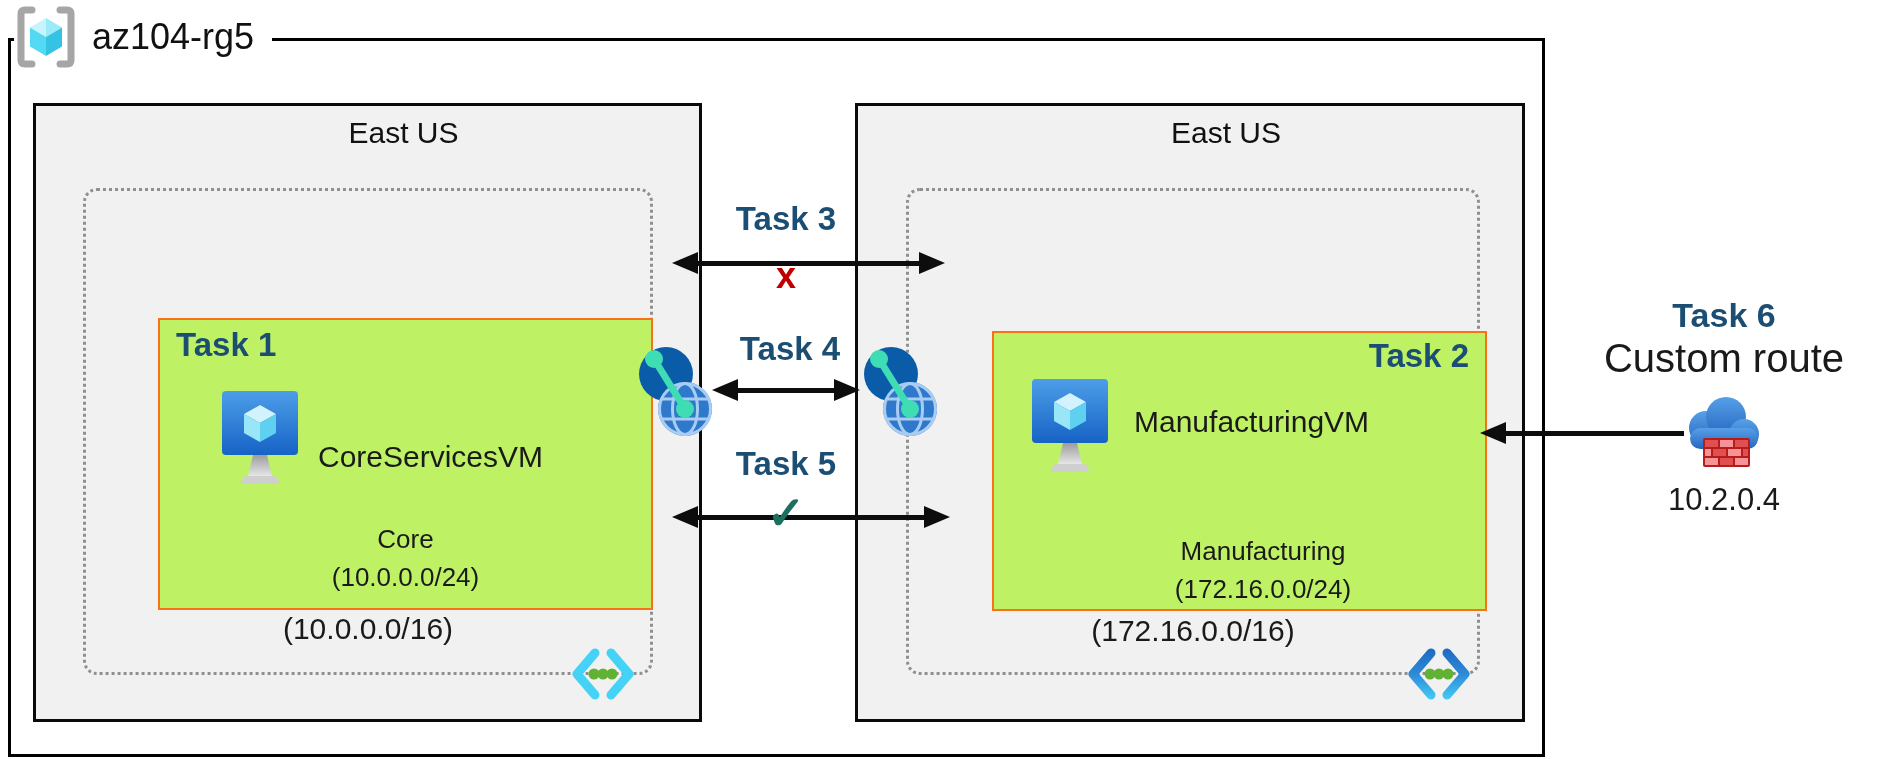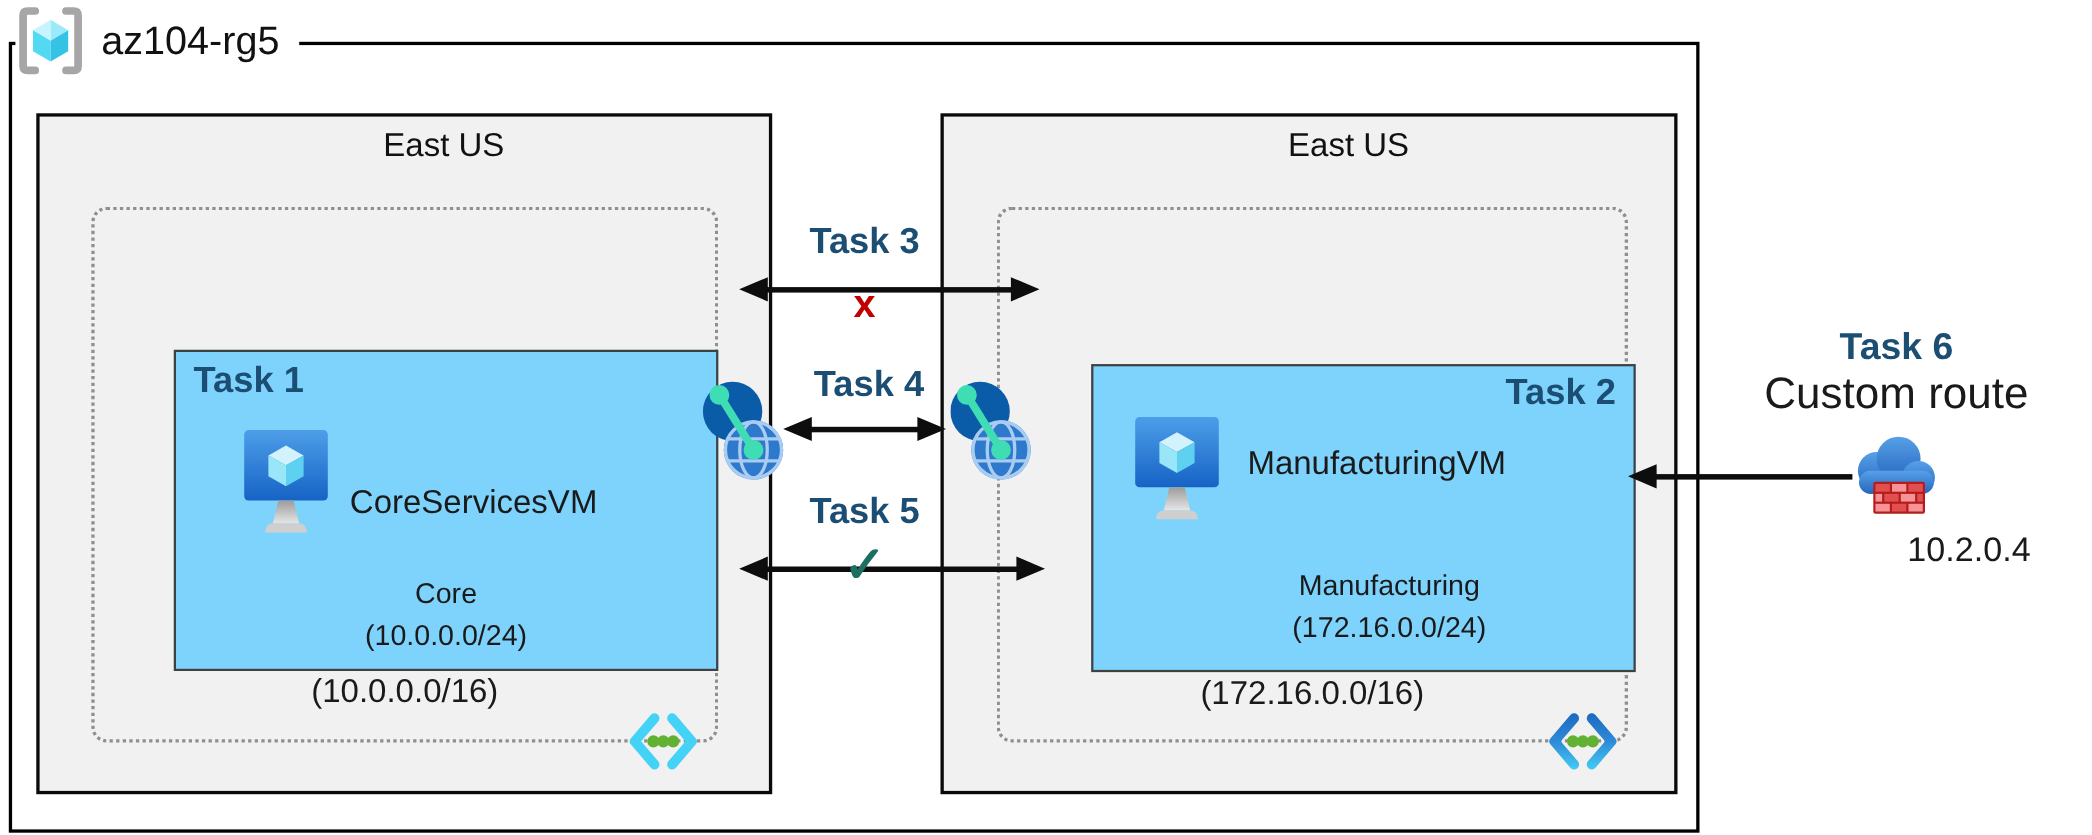--- a/index.html
+++ b/index.html
@@ -23,35 +23,35 @@
   .region.left  .vnet { left:47px; top:82px; width:570px; height:487px; }
   .region.right .vnet { left:48px; top:82px; width:574px; height:487px; }
   .vnet-name-block { position:absolute; left:0; width:100%; text-align:center; font-size:30px; line-height:40px; color:#1a1a1a; }
   .region.left  .vnet-name-block { top:378px; }
   .region.right .vnet-name-block { top:380px; }
   .vnet-icon { position:absolute; z-index:6; }
   .region.left  .vnet-icon { left:485px; top:455px; }
   .region.right .vnet-icon { left:498px; top:455px; }
 
   
-  .subnet { position:absolute; background:#7dd3fc; border:2px solid #404040; z-index:2; }
+  .subnet { position:absolute; background:#bef264; border:2px solid #f97316; z-index:2; }
   .region.left  .subnet { left:72px; top:127px; width:495px; height:292px; }
   .region.right .subnet { left:83px; top:140px; width:495px; height:280px; }
   .task-tag { position:absolute; font-size:33px; font-weight:bold; color:#1C4E74; }
   .subnet .task-tag.tl { left:16px; top:6px; }
   .subnet .task-tag.tr { right:16px; top:4px; }
   .vm-icon { position:absolute; }
   .region.left  .vm-icon { left:61px; top:70px; }
   .region.right .vm-icon { left:37px; top:45px; }
   .vm-name { position:absolute; font-size:30px; color:#1a1a1a; white-space:nowrap; }
   .region.left  .vm-name { left:158px; top:92px;margin-top:28px; }
   .region.right .vm-name { left:140px; top:72px; }
   .subnet-name-block { position:absolute; left:0; width:100%; text-align:center; font-size:26px; line-height:38px; color:#1a1a1a; }
   .region.left  .subnet-name-block { top:200px; }
-  .region.right .subnet-name-block { top:180px;padding-left:47px; }
+  .region.right .subnet-name-block { top:199px;padding-left:47px; }
 
   
   .arrow { position:absolute; display:flex; align-items:center; height:24px; z-index:6; }
   .arrow .shaft { flex:1; height:5px; background:#0d0d0d; }
   .arrow .head-l { width:0; height:0; border-top:11px solid transparent; border-bottom:11px solid transparent;
                    border-right:26px solid #0d0d0d; margin-right:-2px; }
   .arrow .head-r { width:0; height:0; border-top:11px solid transparent; border-bottom:11px solid transparent;
                    border-left:26px solid #0d0d0d; margin-left:-2px; }
   #arrow-task3 { left:672px; top:251px; width:273px; }
   #arrow-task4 { left:712px; top:378px; width:148px; }
@@ -70,21 +70,21 @@
 
   
   .peering-icon { position:absolute; z-index:5; }
   #peering-left  { left:639px; top:341px; }
   #peering-right { left:864px; top:341px; }
 
   
   .t6-label { position:absolute; left:1602px; top:296px; width:244px; text-align:center;
               font-size:34px; font-weight:bold; color:#1C4E74; }
   .t6-sub   { position:absolute; left:1602px; top:336px; width:244px; text-align:center; font-size:40px; color:#1a1a1a; }
-  .t6-ip    { position:absolute; left:1602px; top:482px; width:244px; text-align:right; font-size:31px; color:#1a1a1a; }
+  .t6-ip    { position:absolute; left:1602px; top:482px; width:244px; text-align:center; font-size:31px; color:#1a1a1a; }
   .nva-icon { position:absolute; left:1676px; top:390px; z-index:6; }
 </style>
 </head>
 <body>
 
 <div class="canvas">
 
   <div class="rg-box"></div>
   <div class="rg-label">
     <svg class="rg-icon" width="64" height="64" viewBox="0 0 64 64">

